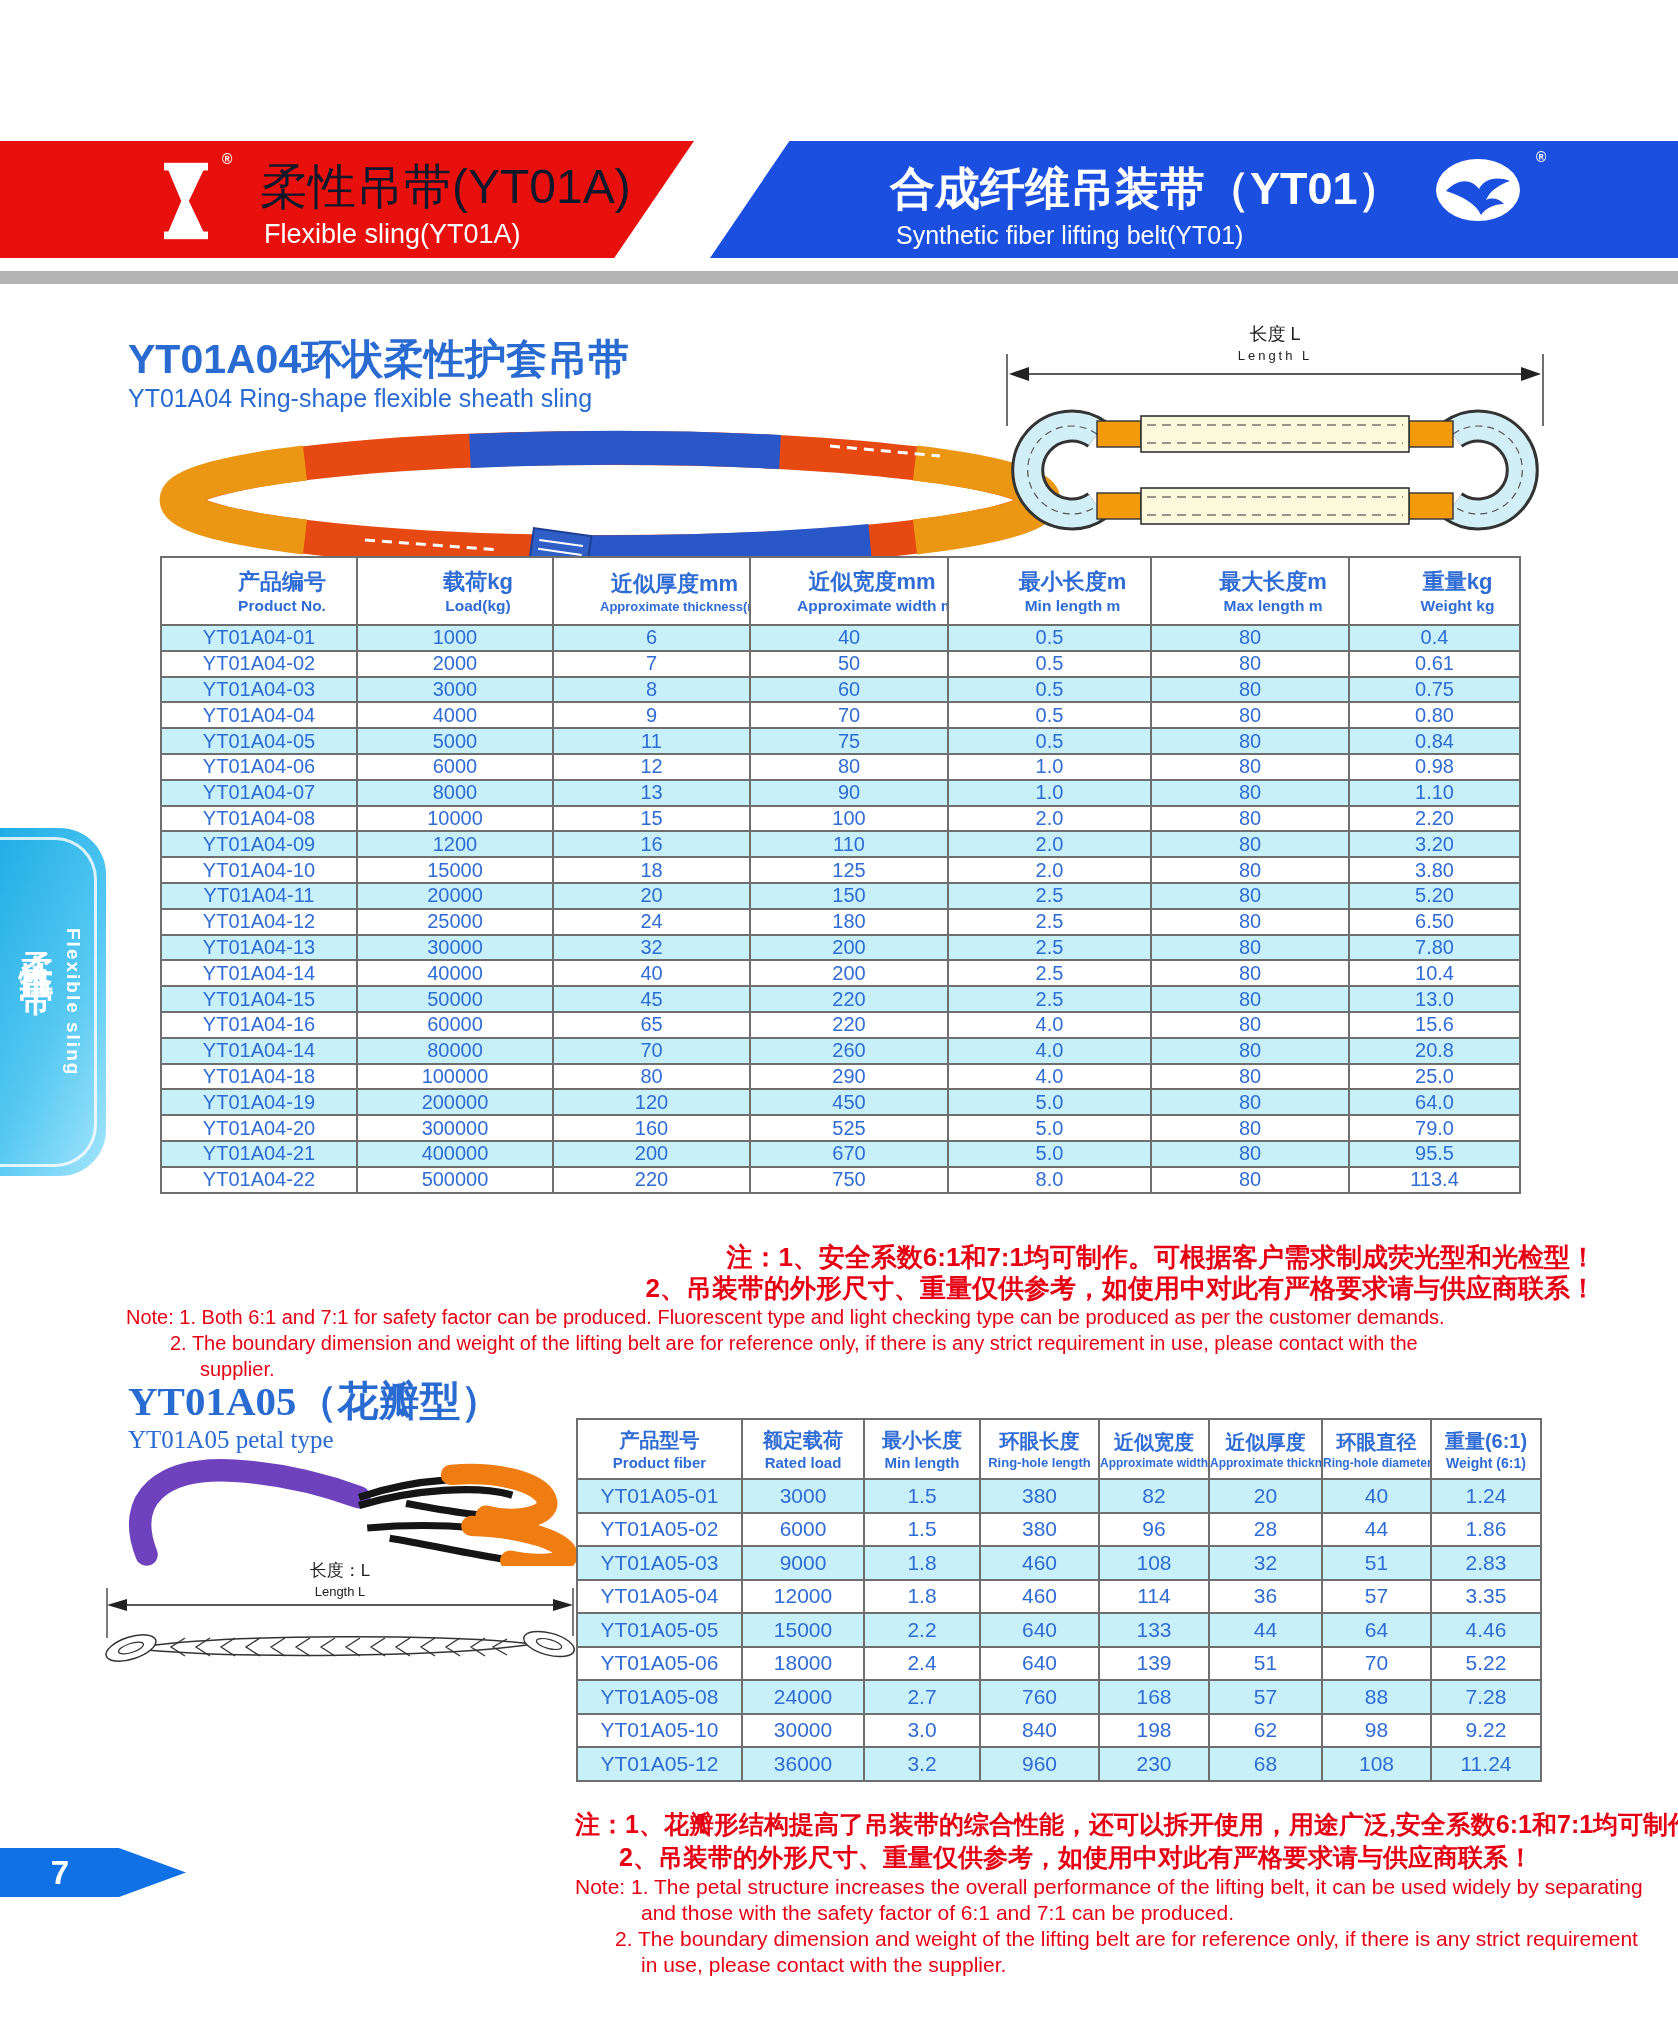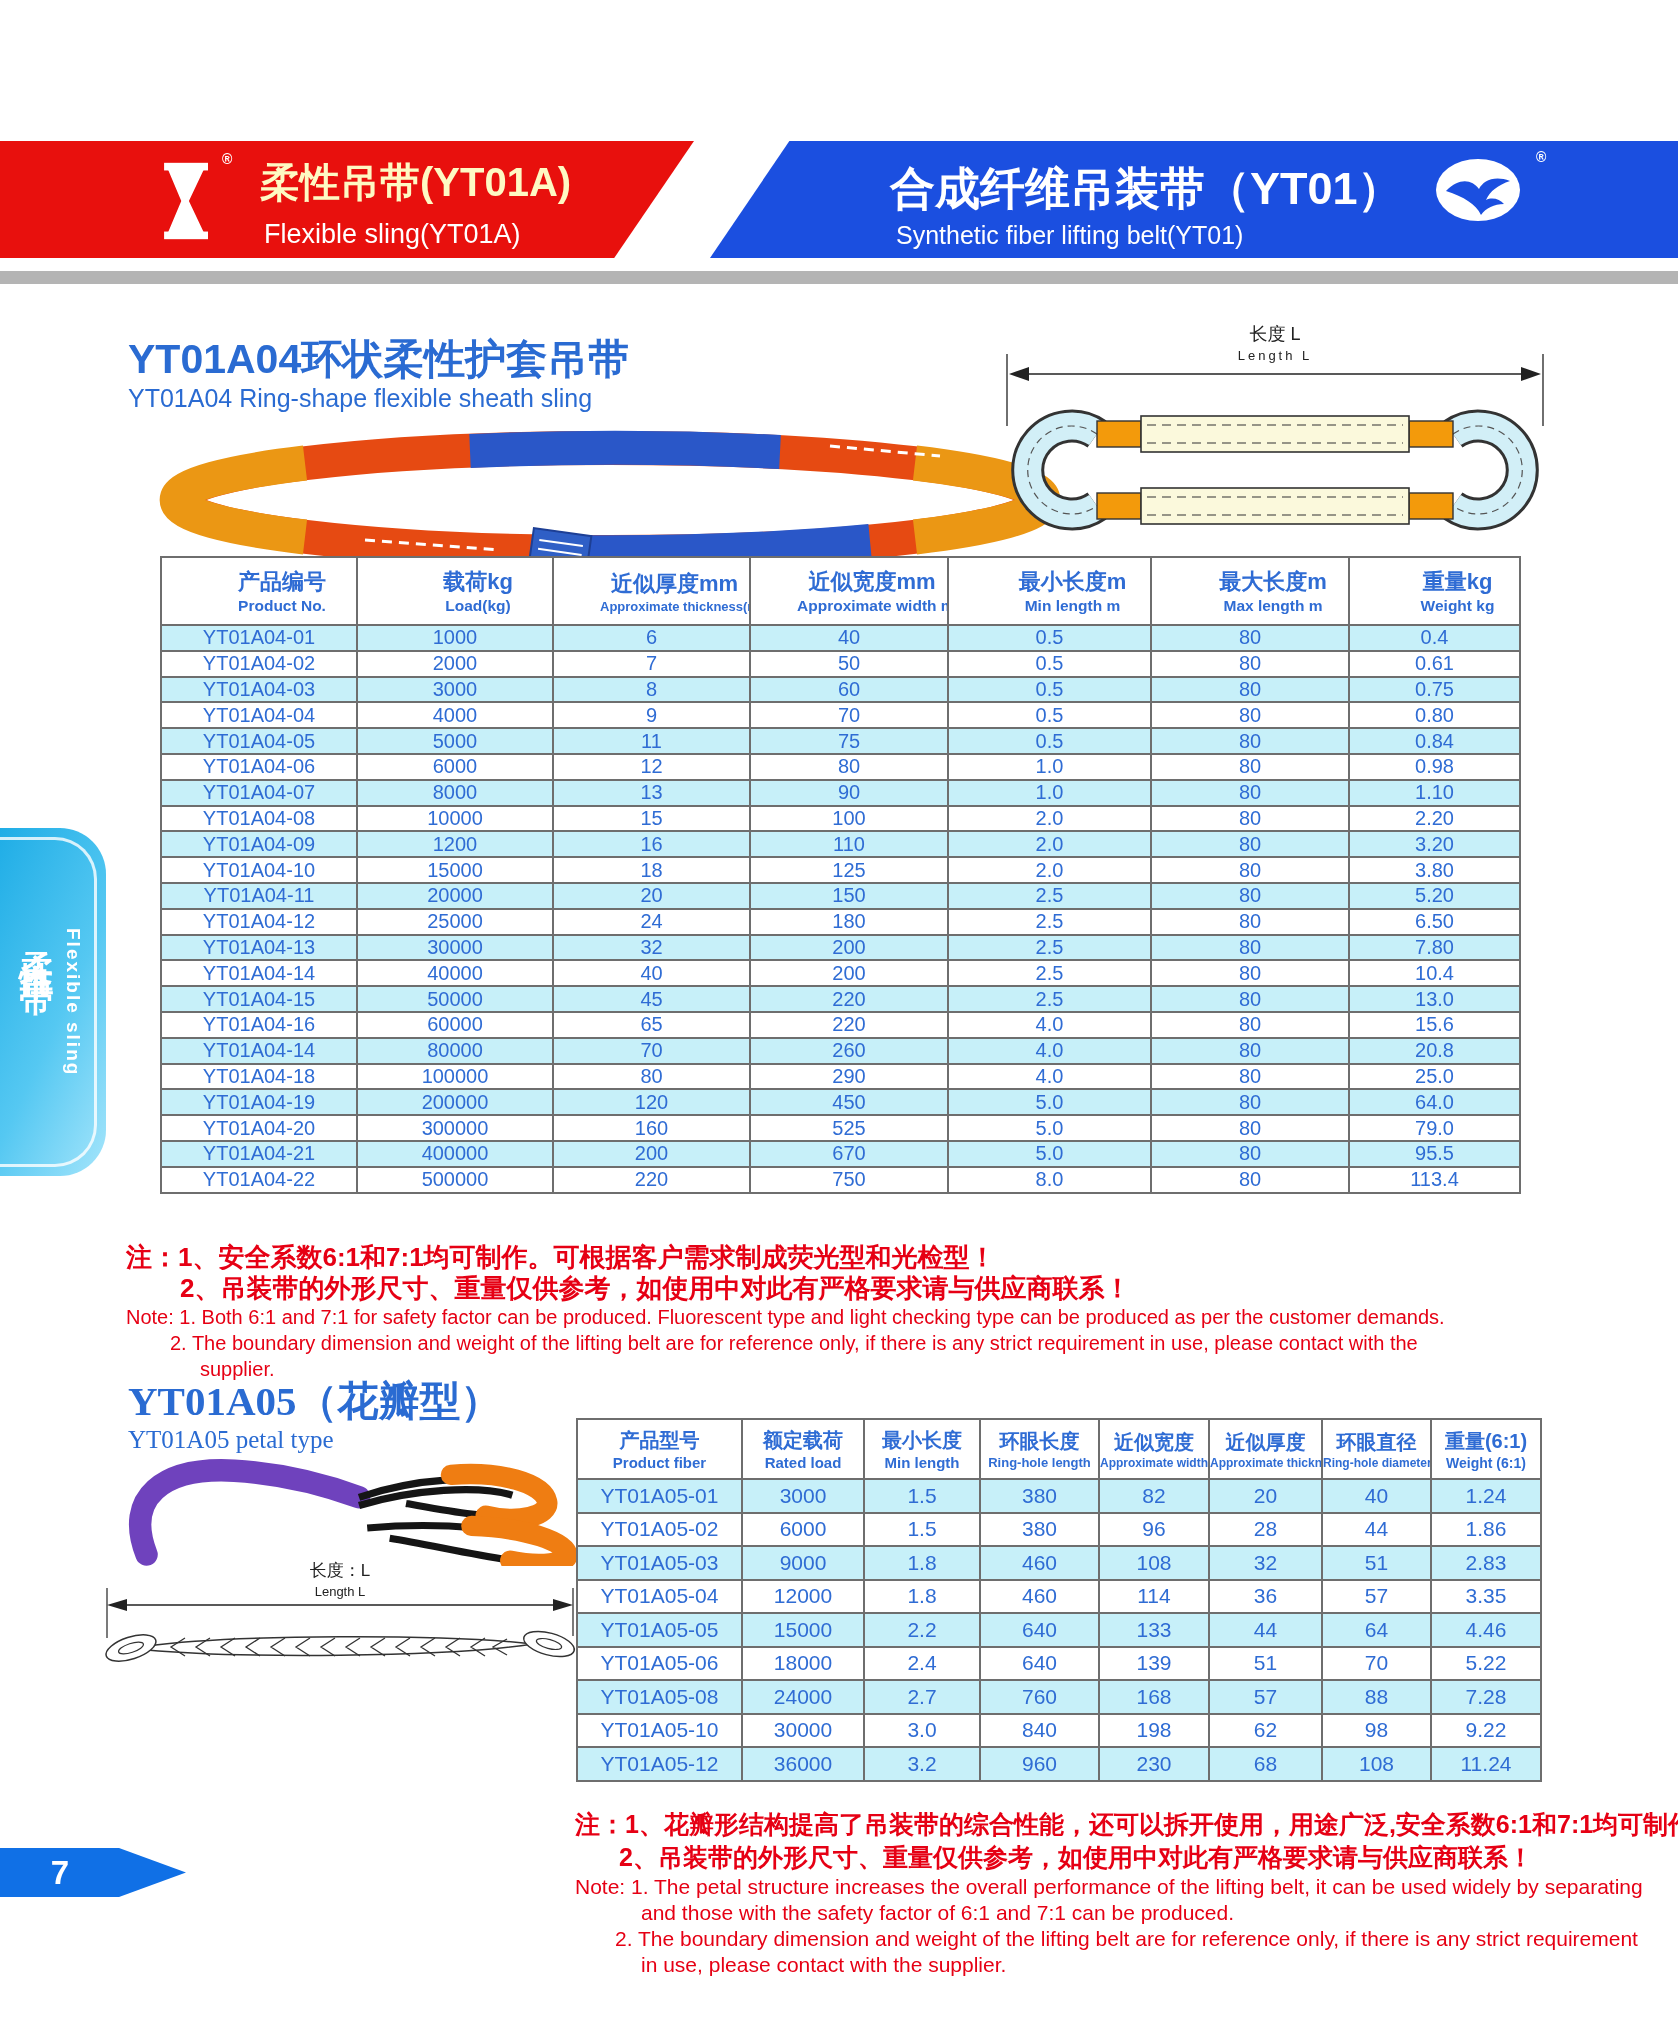--- a/index.html
+++ b/index.html
@@ -5,21 +5,21 @@
   html,body{margin:0;padding:0;background:#fff;}
   .page{position:relative;width:1678px;height:2017px;background:#fff;overflow:hidden;
         font-family:"Liberation Sans",sans-serif;}
   .abs{position:absolute;}
 
   
   .banner-red{position:absolute;left:0;top:141px;width:694px;height:117px;background:#e8100d;
               clip-path:polygon(0 0,100% 0,88.5% 100%,0 100%);}
   .banner-blue{position:absolute;left:710px;top:141px;width:968px;height:117px;background:#1b4fe0;
                clip-path:polygon(8.2% 0,100% 0,100% 100%,0 100%);}
-  .red-title{position:absolute;left:260px;top:14px;font-size:40px;font-weight:700;color:#fef9c3;white-space:nowrap;}
+  .red-title{position:absolute;left:260px;top:14px;font-size:48px;font-weight:400;color:#0f172a;white-space:nowrap;}
   .red-sub{position:absolute;left:264px;top:78px;font-size:27px;color:#fff;white-space:nowrap;}
   .blue-title{position:absolute;left:180px;top:18px;font-size:45px;font-weight:700;color:#fff;white-space:nowrap;}
   .blue-sub{position:absolute;left:186px;top:80px;font-size:25px;color:#fff;white-space:nowrap;}
   .reg-mark{position:absolute;font-size:14px;color:#fff;font-weight:700;}
   .gray-bar{position:absolute;left:0;top:271px;width:100%;height:13px;background:#b4b4b4;}
 
   
   .sec-title-zh{font-size:41px;font-weight:700;color:#2a6bd2;white-space:nowrap;line-height:1.05;}
   .sec-title-en{font-size:25px;color:#2a6bd2;white-space:nowrap;margin-top:3px;}
   #sec1-title{left:128px;top:338px;}
@@ -44,21 +44,21 @@
   .t2 th:nth-child(4) .h-en{font-size:13px;}
   .t2 th:nth-child(8) .h-en{font-size:14px;}
   .t2 td{height:31.5px;font-size:21px;color:#2f6cd4;}
   tr.odd td{background:#c7f0f9;}
   tr.even td{background:#ffffff;}
 
   
   .notes{position:absolute;color:#e60014;}
   #notes1{left:126px;top:1242px;width:1470px;}
   #notes2{left:575px;top:1808px;width:1090px;}
-  #notes1 .nz{font-size:26px;font-weight:700;line-height:31px;white-space:nowrap;}
+  #notes1 .nz{font-size:26px;font-weight:700;line-height:31px;white-space:nowrap;text-align:right;}
   #notes1 .ne{font-size:20px;line-height:26px;white-space:nowrap;}
   #notes2 .nz{font-size:25px;font-weight:700;line-height:33px;white-space:nowrap;}
   #notes2 .ne{font-size:21px;line-height:26px;white-space:nowrap;}
 
   
   .side-tab{position:absolute;left:0;top:828px;width:106px;height:348px;
             background:linear-gradient(115deg,#1fade6 0%,#55c8f2 55%,#a5e5fb 100%);
             border-radius:0 46px 46px 0;}
   .side-tab::before{content:"";position:absolute;left:-30px;top:9px;right:9px;bottom:9px;
             border:3px solid rgba(255,255,255,.8);border-left:none;border-radius:0 42px 42px 0;}

